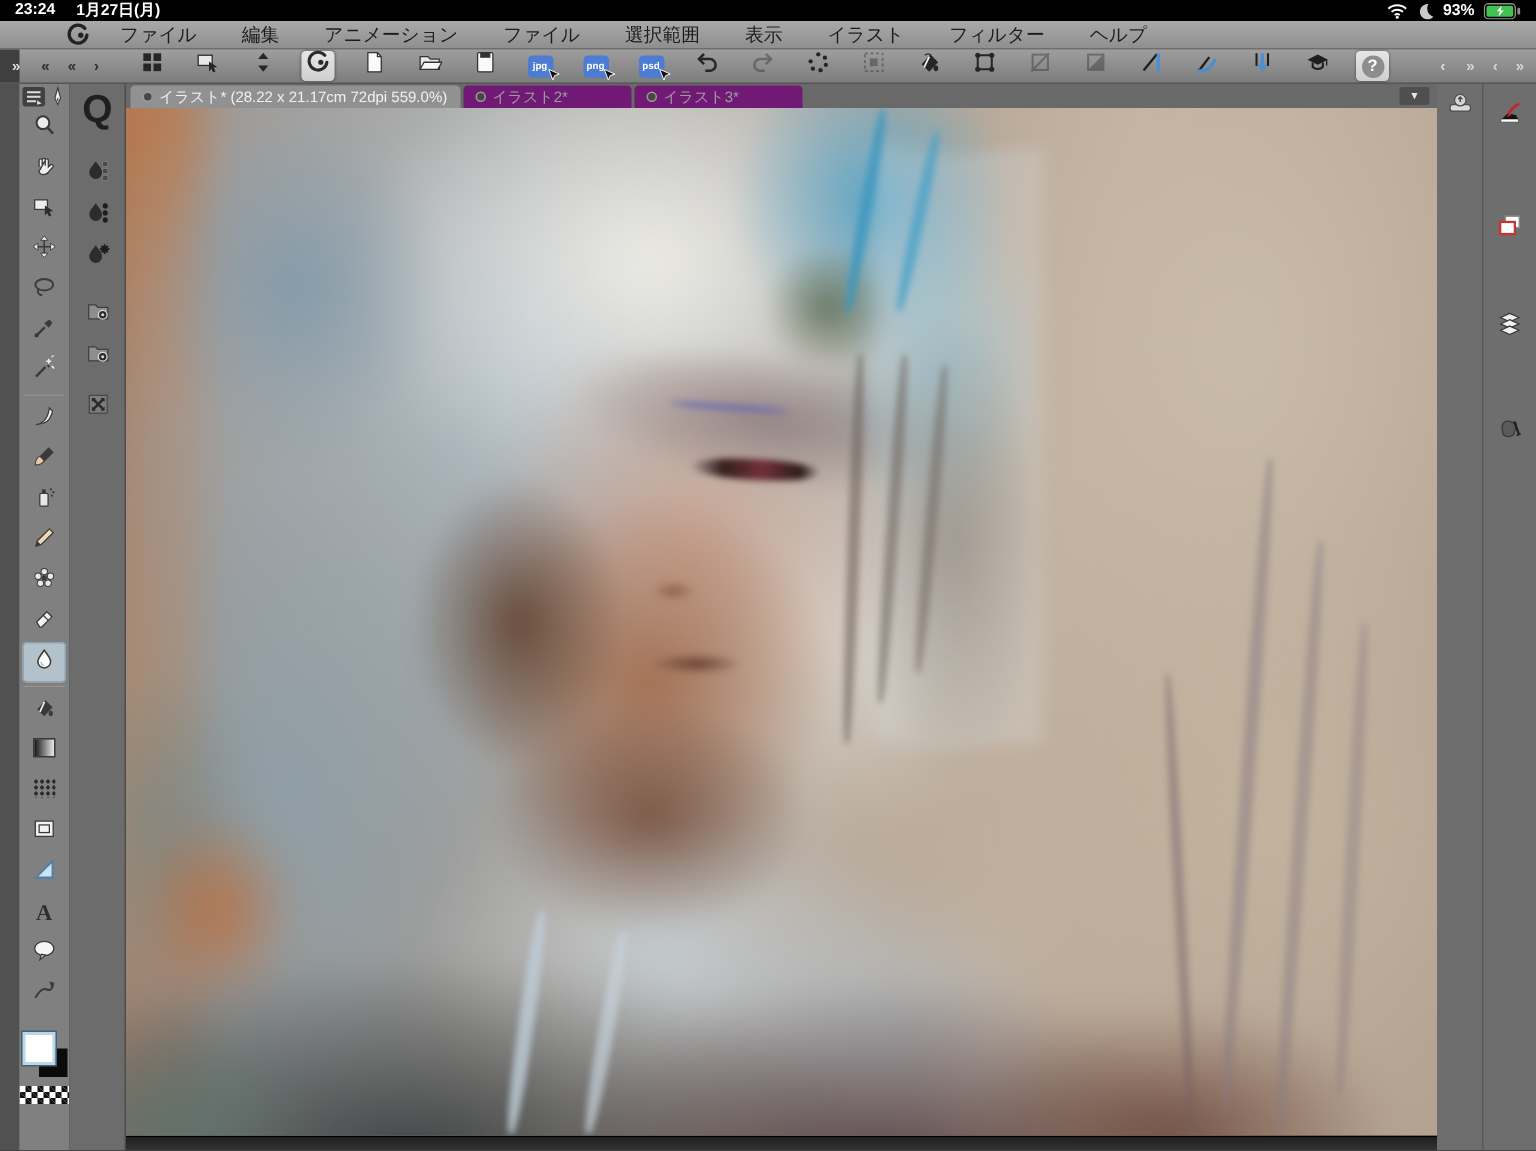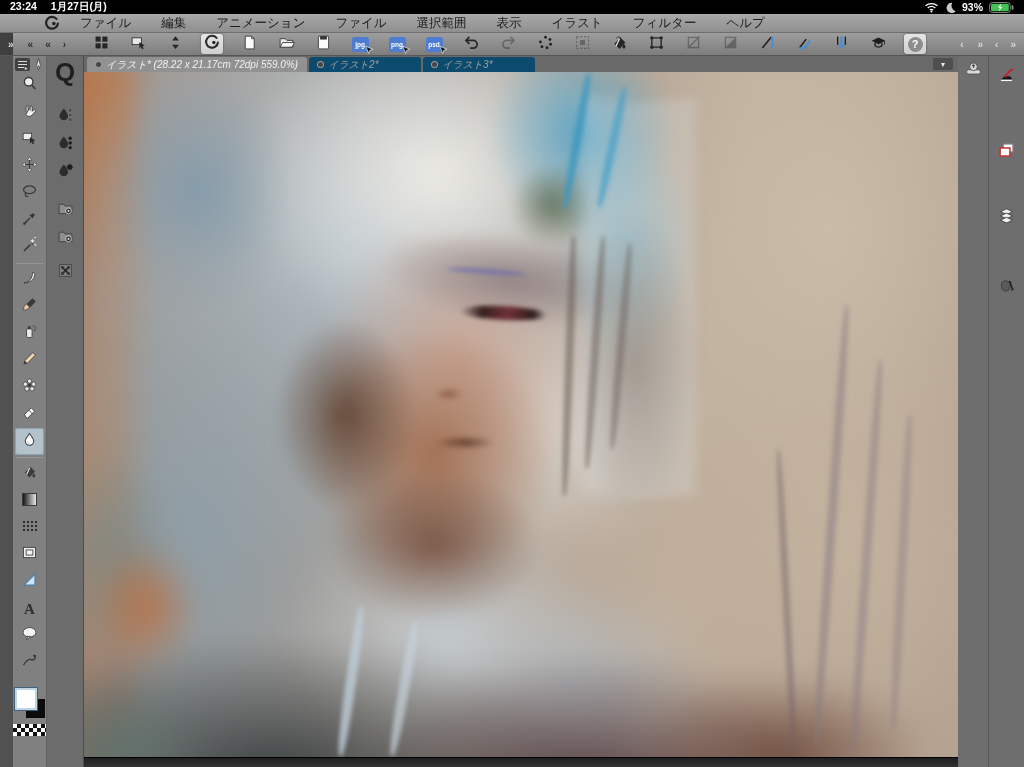--- a/index.html
+++ b/index.html
@@ -60,22 +60,22 @@
   .sub-col{width:37px;background:#6c6c6c;display:flex;flex-direction:column;align-items:center;
     border-right:1px solid #4c4c4c;}
   .sub-btn{width:28px;height:28px;display:flex;align-items:center;justify-content:center;}
   .bigq{font-size:26px;font-weight:bold;color:#1f1f1f;line-height:1;}
   .sub-btn.quick-access{margin-top:2px;margin-bottom:16px;}
   .sub-btn.mat1{margin-top:10px;}
   .sub-btn.trx{margin-top:6px;}
 
   .center{flex:1;display:flex;flex-direction:column;min-width:0;}
   .tab-bar{height:16px;background:#696969;display:flex;align-items:flex-end;padding:0 0 0 3px;}
-  #docTabs{display:flex;gap:2px;height:15px;font-style:italic;}
-  .doc-tab{display:flex;align-items:center;gap:5px;padding:0 9px;font-size:10px;background:#0c4a6e;
+  #docTabs{display:flex;gap:2px;height:15px;}
+  .doc-tab{display:flex;align-items:center;gap:5px;padding:0 9px;font-size:10px;background:#701a75;
     color:#9e9e9e;border-radius:3px 3px 0 0;white-space:nowrap;overflow:hidden;}
   .doc-tab .dot{width:5px;height:5px;border-radius:50%;background:#474747;box-shadow:0 0 0 1px #9a9a9a;flex:none;}
   .doc-tab.active{background:#919191;color:#f1f1f1;}
   .doc-tab:not(.active){width:112px;}
   .tab-dd{margin-left:auto;margin-right:5px;margin-bottom:2px;width:20px;height:12px;background:#4f4f4f;
     color:#e8e8e8;font-size:7px;display:flex;align-items:center;justify-content:center;border-radius:2px;}
   .canvas-wrap{position:relative;flex:1;background:#555;display:flex;flex-direction:column;}
   .paint{position:relative;flex:1;overflow:hidden;
     background:linear-gradient(100deg,#968c85 0%,#aa9d91 35%,#c0af9d 68%,#b5a392 100%);}
   .paint .grp{position:absolute;inset:0;}

